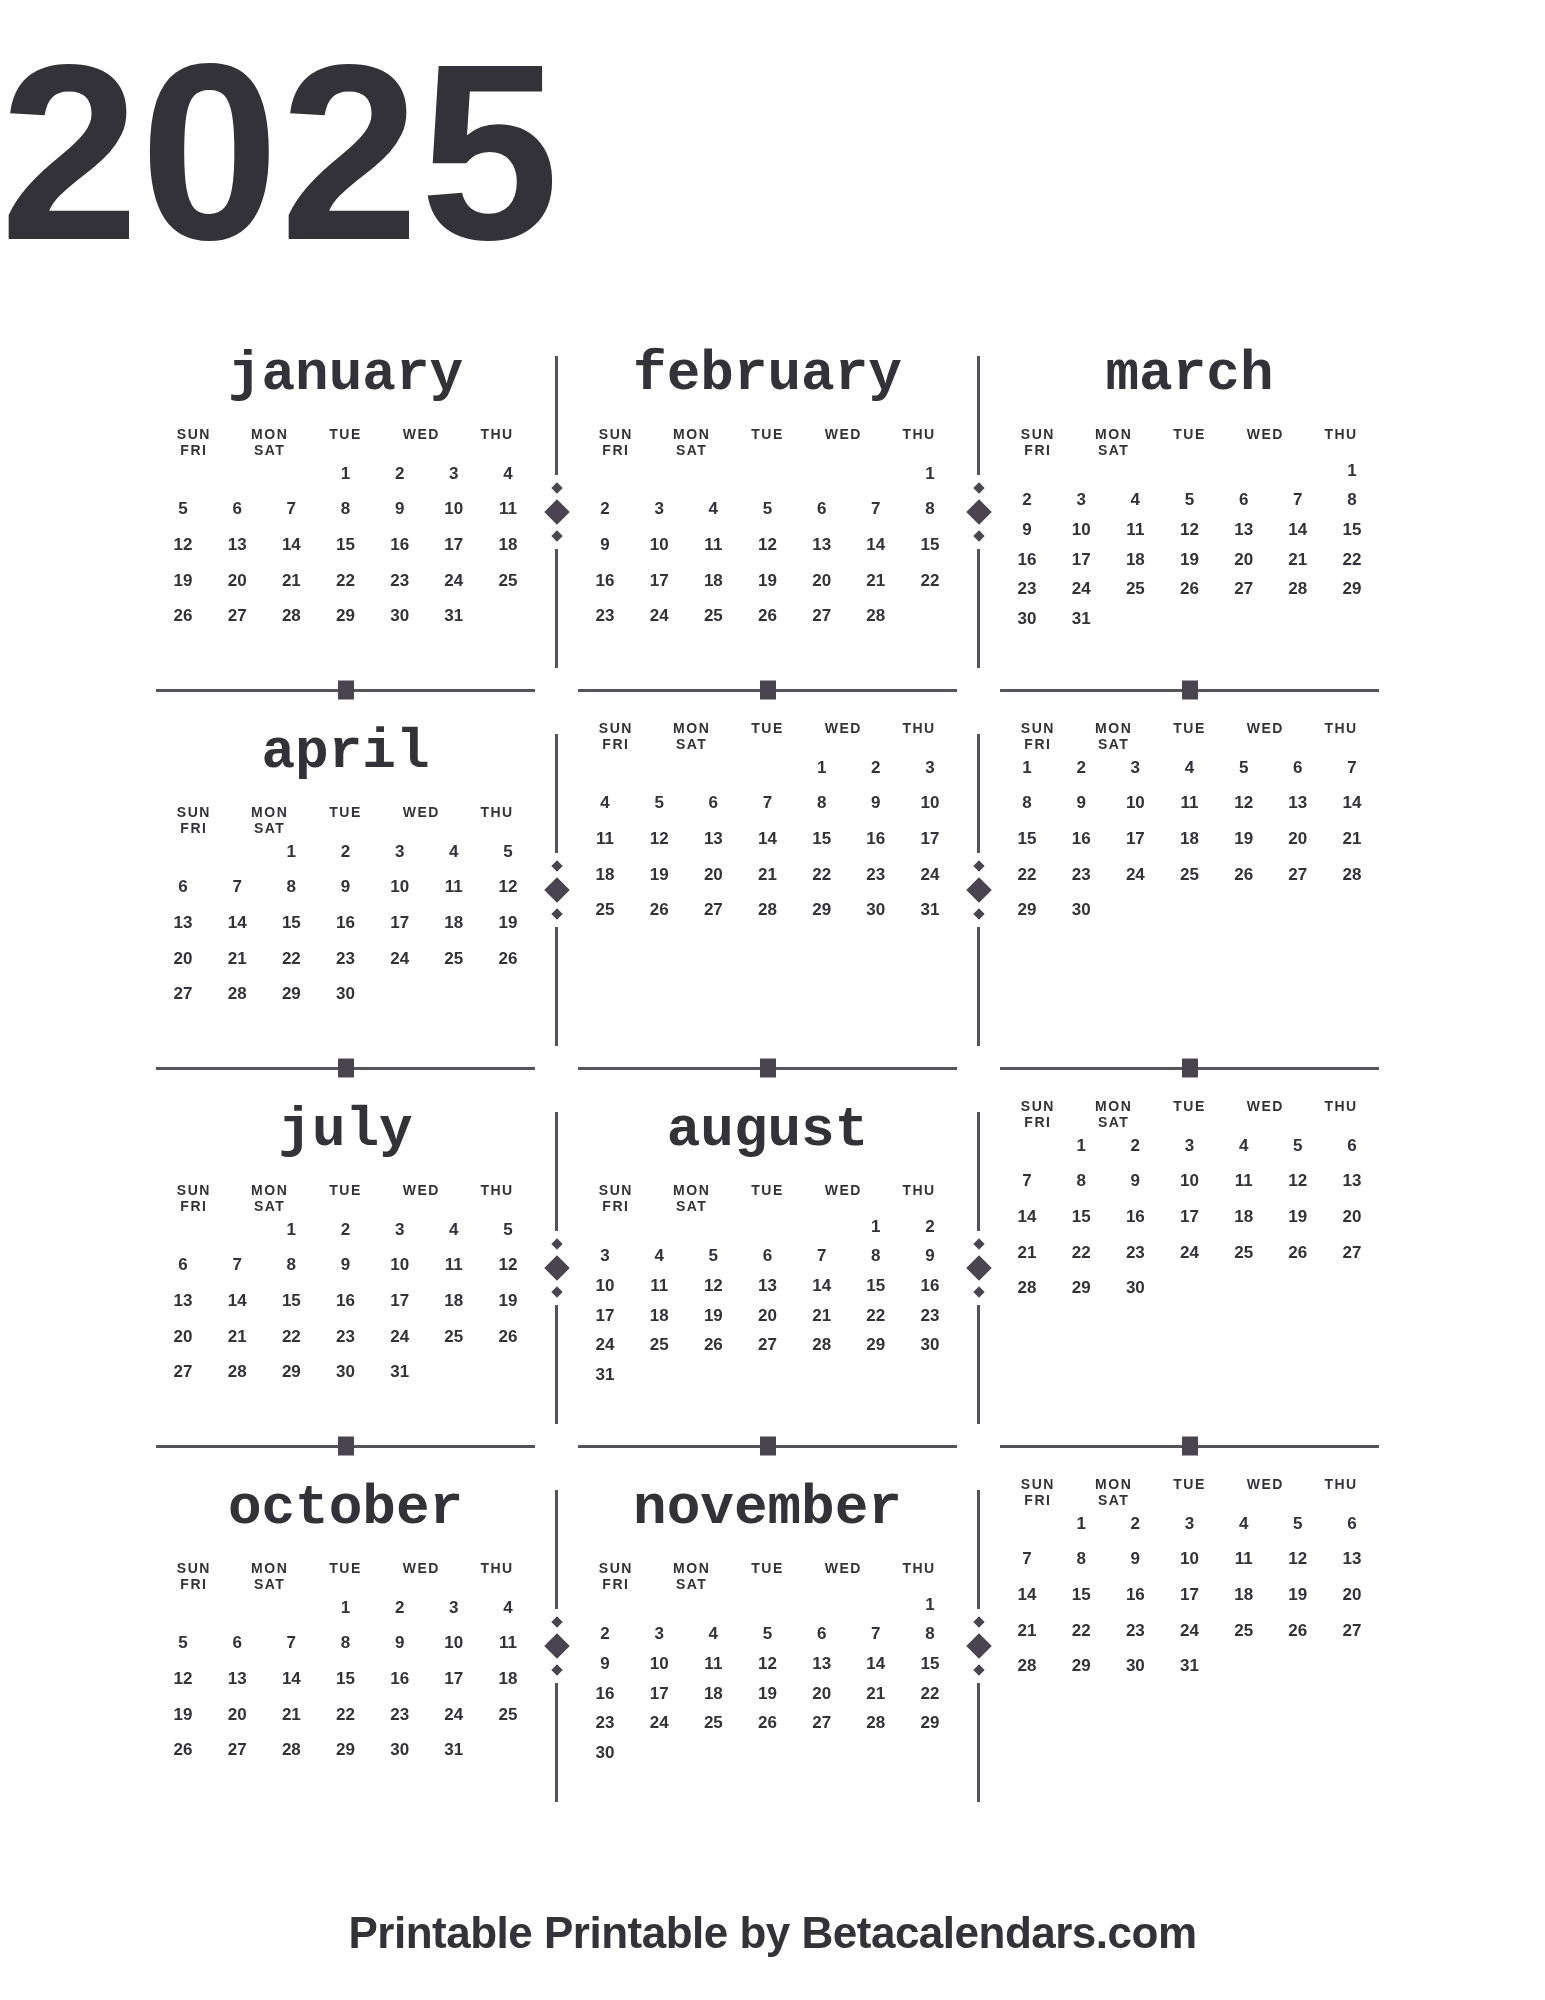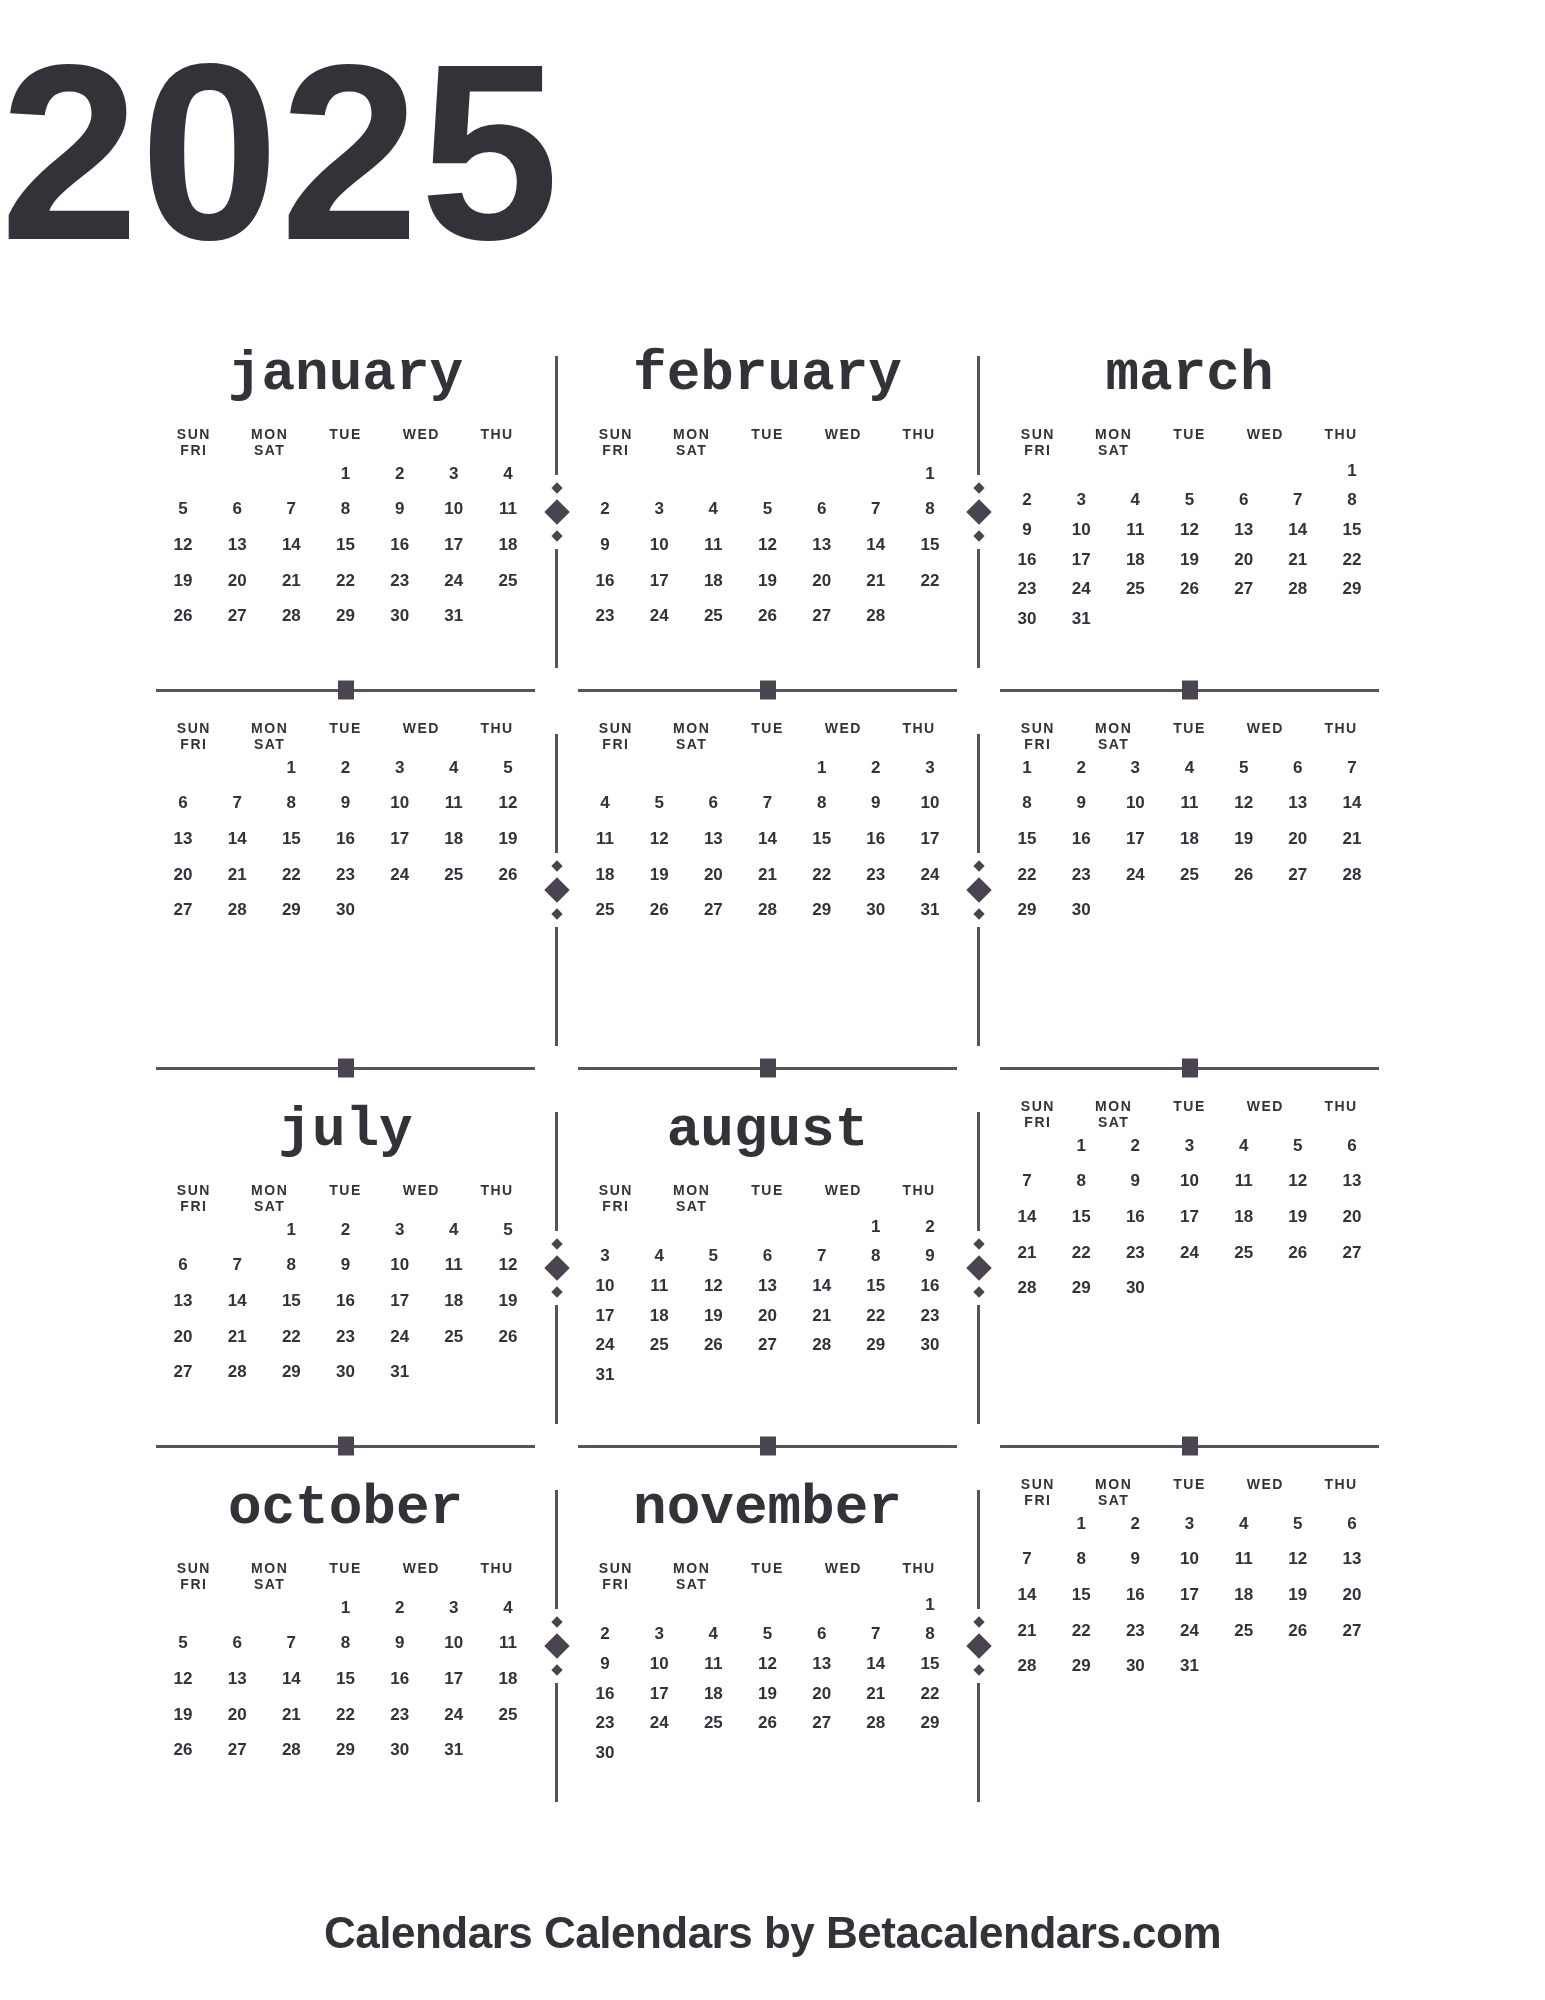--- a/index.html
+++ b/index.html
@@ -304,20 +304,21 @@
     <div class="hdiv">
     <span class="hline"></span>
     <span class="sq"></span>
   </div>
     <div class="corner"></div>
     <div class="hdiv">
     <span class="hline"></span>
     <span class="sq"></span>
   </div>
     <div class="month">
+    <div class="month-title">april</div>
     <div class="dow-row">
         <span class="dow">SUN</span>
         <span class="dow">MON</span>
         <span class="dow">TUE</span>
         <span class="dow">WED</span>
         <span class="dow">THU</span>
         <span class="dow">FRI</span>
         <span class="dow">SAT</span>
       </div>
     <div class="weeks" style="grid-template-rows: repeat(5, 1fr);">
@@ -825,13 +826,13 @@
         <span class="date">29</span>
         <span class="date">30</span>
         <span class="date">31</span>
         <span class="date"></span>
         <span class="date"></span>
         <span class="date"></span>
       </div>
   </div>
   </div>
 
-<div class="footer">Calendars Calendars by Betacalendars.com</div>
+<div class="footer">Printable Printable by Betacalendars.com</div>
 
 </body></html>

